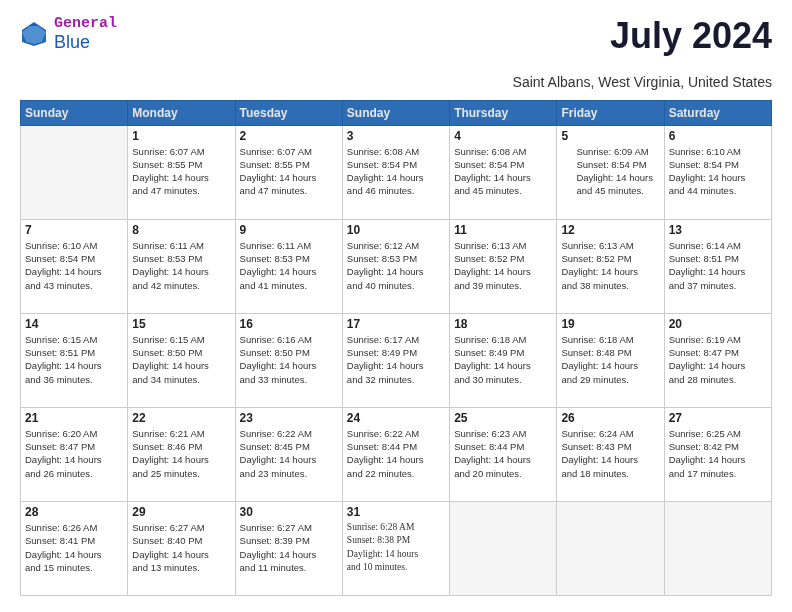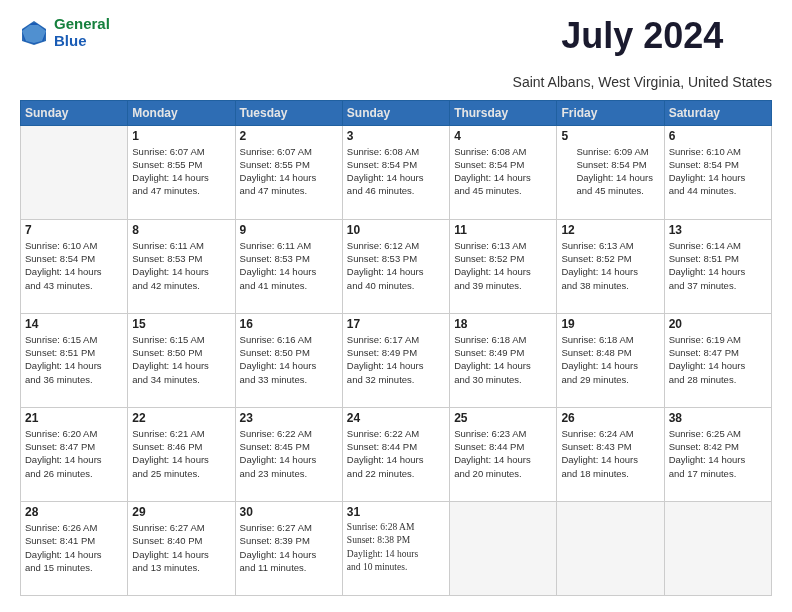--- a/index.html
+++ b/index.html
@@ -29,34 +29,35 @@
       gap: 4px;
     }
     .logo-text {
       display: flex;
       flex-direction: column;
       line-height: 1.1;
     }
     .logo-general {
       font-size: 15px;
       font-weight: bold;
-      color: #15803d;
+      color: #a21caf;
+      font-family: Liberation Mono, monospace;
     }
     .logo-blue {
-      font-size: 15px;
-      font-weight: bold;
+      font-size: 18px;
+      font-weight: normal;
       color: #1a5cb5;
     }
     .logo-icon {
       width: 28px;
       height: 28px;
       margin-right: 2px;
     }
     .title-section {
-      text-align: center;
+      text-align: right;
     }
     .month-year {
       font-size: 36px;
       font-weight: bold;
       color: #1a1a2e;
       line-height: 1.1;
     }
     .location {
       font-size: 14px;
       color: #333;
@@ -322,21 +323,21 @@
 and 20 minutes.</div>
           </td>
           <td>
             <span class="day-num">26</span>
             <div class="day-info" style="white-space: pre-line;">Sunrise: 6:24 AM
 Sunset: 8:43 PM
 Daylight: 14 hours
 and 18 minutes.</div>
           </td>
           <td>
-            <span class="day-num">38</span>
+            <span class="day-num">27</span>
             <div class="day-info" style="white-space: pre-line;">Sunrise: 6:25 AM
 Sunset: 8:42 PM
 Daylight: 14 hours
 and 17 minutes.</div>
           </td>
         </tr>
         <tr>
           <td>
             <span class="day-num">28</span>
             <div class="day-info" style="white-space: pre-line;">Sunrise: 6:26 AM

